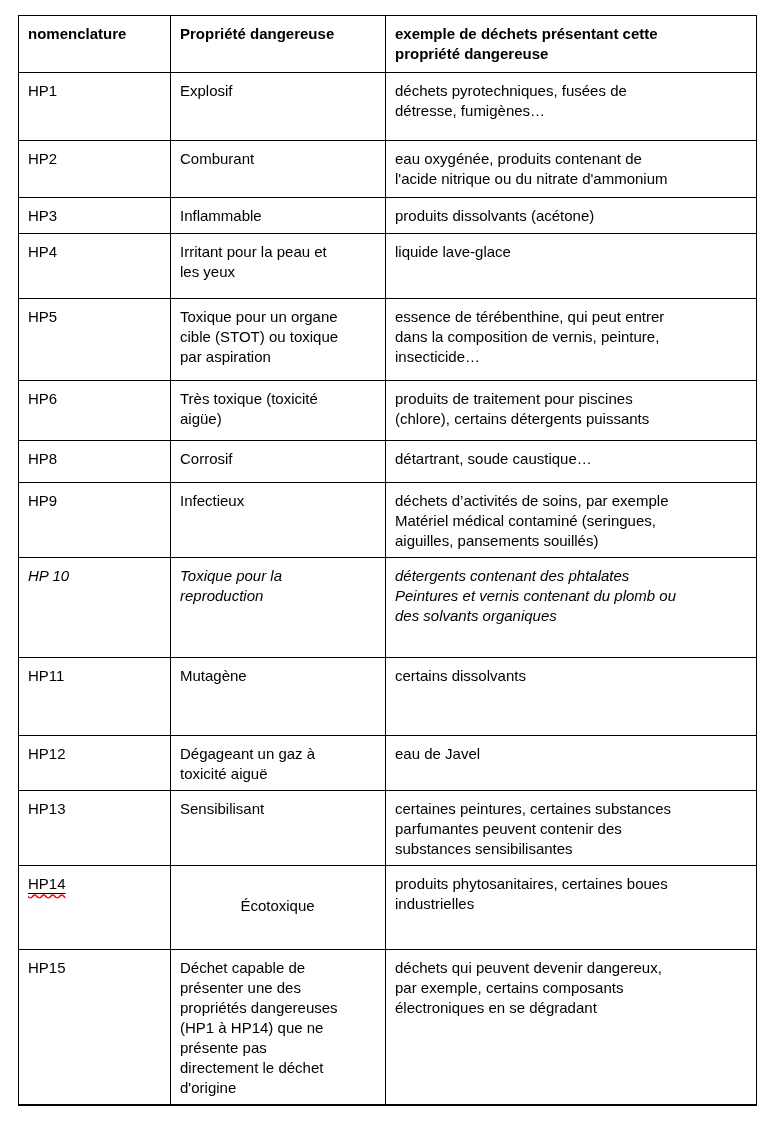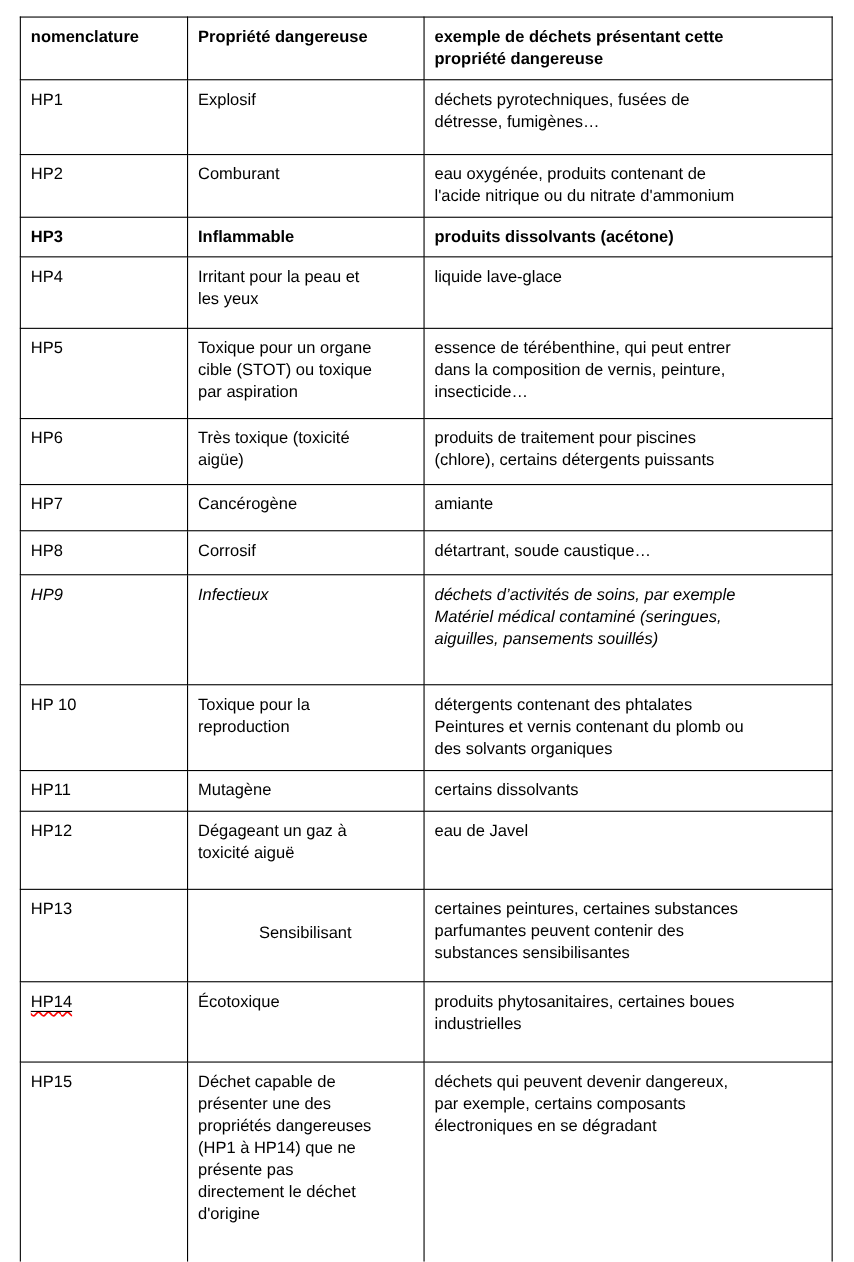--- a/index.html
+++ b/index.html
@@ -38,21 +38,21 @@
     overflow: hidden;
     box-sizing: border-box;
     word-wrap: break-word;
     margin-left: 44px;
   }
   th { font-weight: bold; }
   thead tr { height: 57px; }
   
   tbody tr:nth-child(1)  { height: 68px; }
   tbody tr:nth-child(2)  { height: 57px; }
-  tbody tr:nth-child(3)  { height: 36px; font-weight: bold; }
+  tbody tr:nth-child(3)  { height: 36px; }
   tbody tr:nth-child(4)  { height: 65px; padding-left: 20px; }
   tbody tr:nth-child(5)  { height: 82px; }
   tbody tr:nth-child(6)  { height: 60px; }
   tbody tr:nth-child(7)  { height: 42px; }
   tbody tr:nth-child(8)  { height: 40px; }
   tbody tr:nth-child(9)  { height: 100px; font-style: italic; }
   tbody tr:nth-child(10) { height: 78px; }
   tbody tr:nth-child(11) { height: 37px; }
   tbody tr:nth-child(12) { height: 71px; }
   tbody tr:nth-child(13) { height: 84px; }
@@ -123,25 +123,20 @@
 insecticide…</td>
         </tr>
         <tr>
           <td><span>HP6</span></td>
           <td>Très toxique (toxicité
 aigüe)</td>
           <td>produits de traitement pour piscines
 (chlore), certains détergents puissants</td>
         </tr>
         <tr>
-          <td><span>HP7</span></td>
-          <td>Cancérogène</td>
-          <td>amiante</td>
-        </tr>
-        <tr>
           <td><span>HP8</span></td>
           <td>Corrosif</td>
           <td>détartrant, soude caustique…</td>
         </tr>
         <tr>
           <td><span>HP9</span></td>
           <td>Infectieux</td>
           <td>déchets d’activités de soins, par exemple
 Matériel médical contaminé (seringues,
 aiguilles, pansements souillés)</td>

